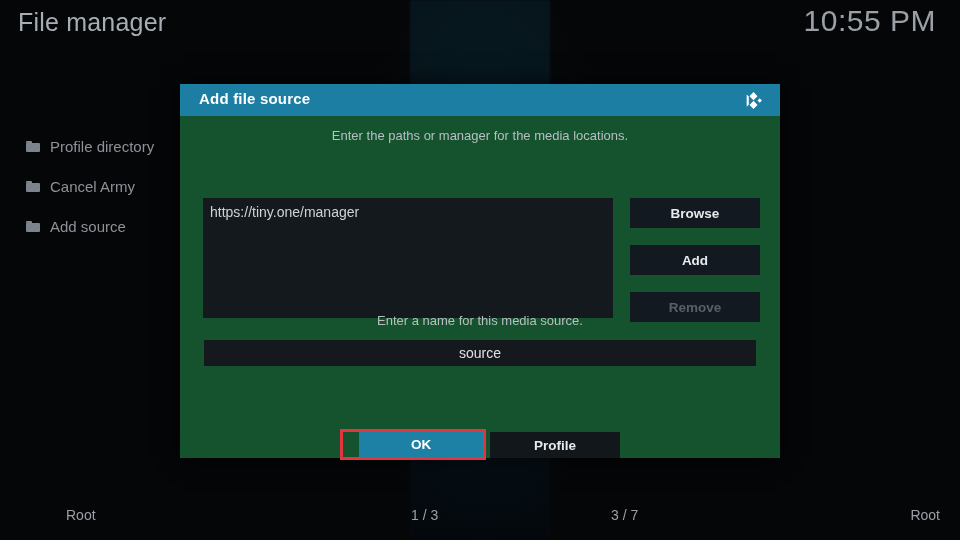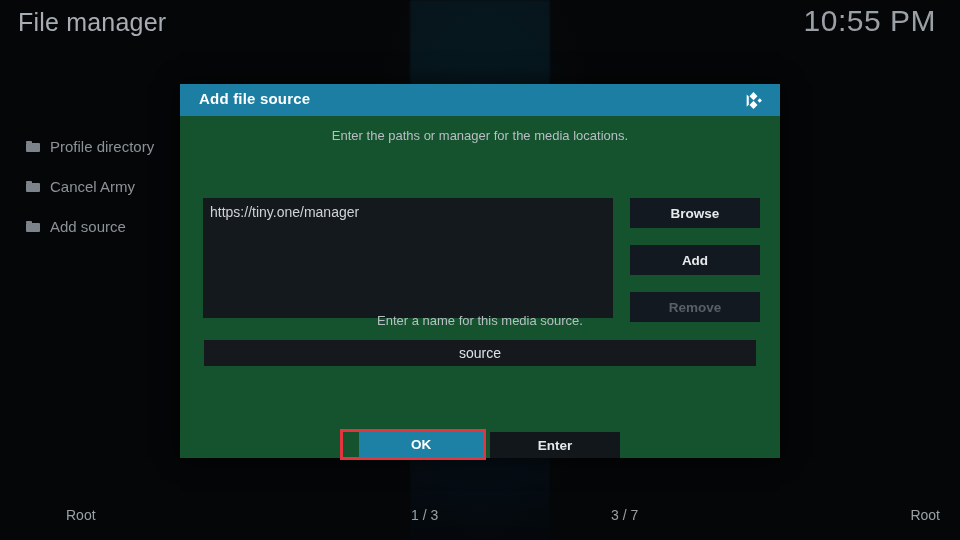--- a/index.html
+++ b/index.html
@@ -332,21 +332,21 @@
       <div id="btn-add" class="side-btn">Add</div>
       <div id="btn-remove" class="side-btn disabled">Remove</div>
 
       <div id="hint-name" class="hint">Enter a name for this media source.</div>
 
       <div id="name-field">source</div>
 
       <div id="btn-ok-wrap">
         <div id="btn-ok">OK</div>
       </div>
-      <div id="btn-cancel">Enter</div>
+      <div id="btn-cancel">Profile</div>
 
     </div>
   </div>
 
   <div id="bottombar">
     <div class="bb" id="bb-left">Root</div>
     <div class="bb" id="bb-mid1">1 / 3</div>
     <div class="bb" id="bb-mid2">3 / 7</div>
     <div class="bb" id="bb-right">Root</div>
   </div>

